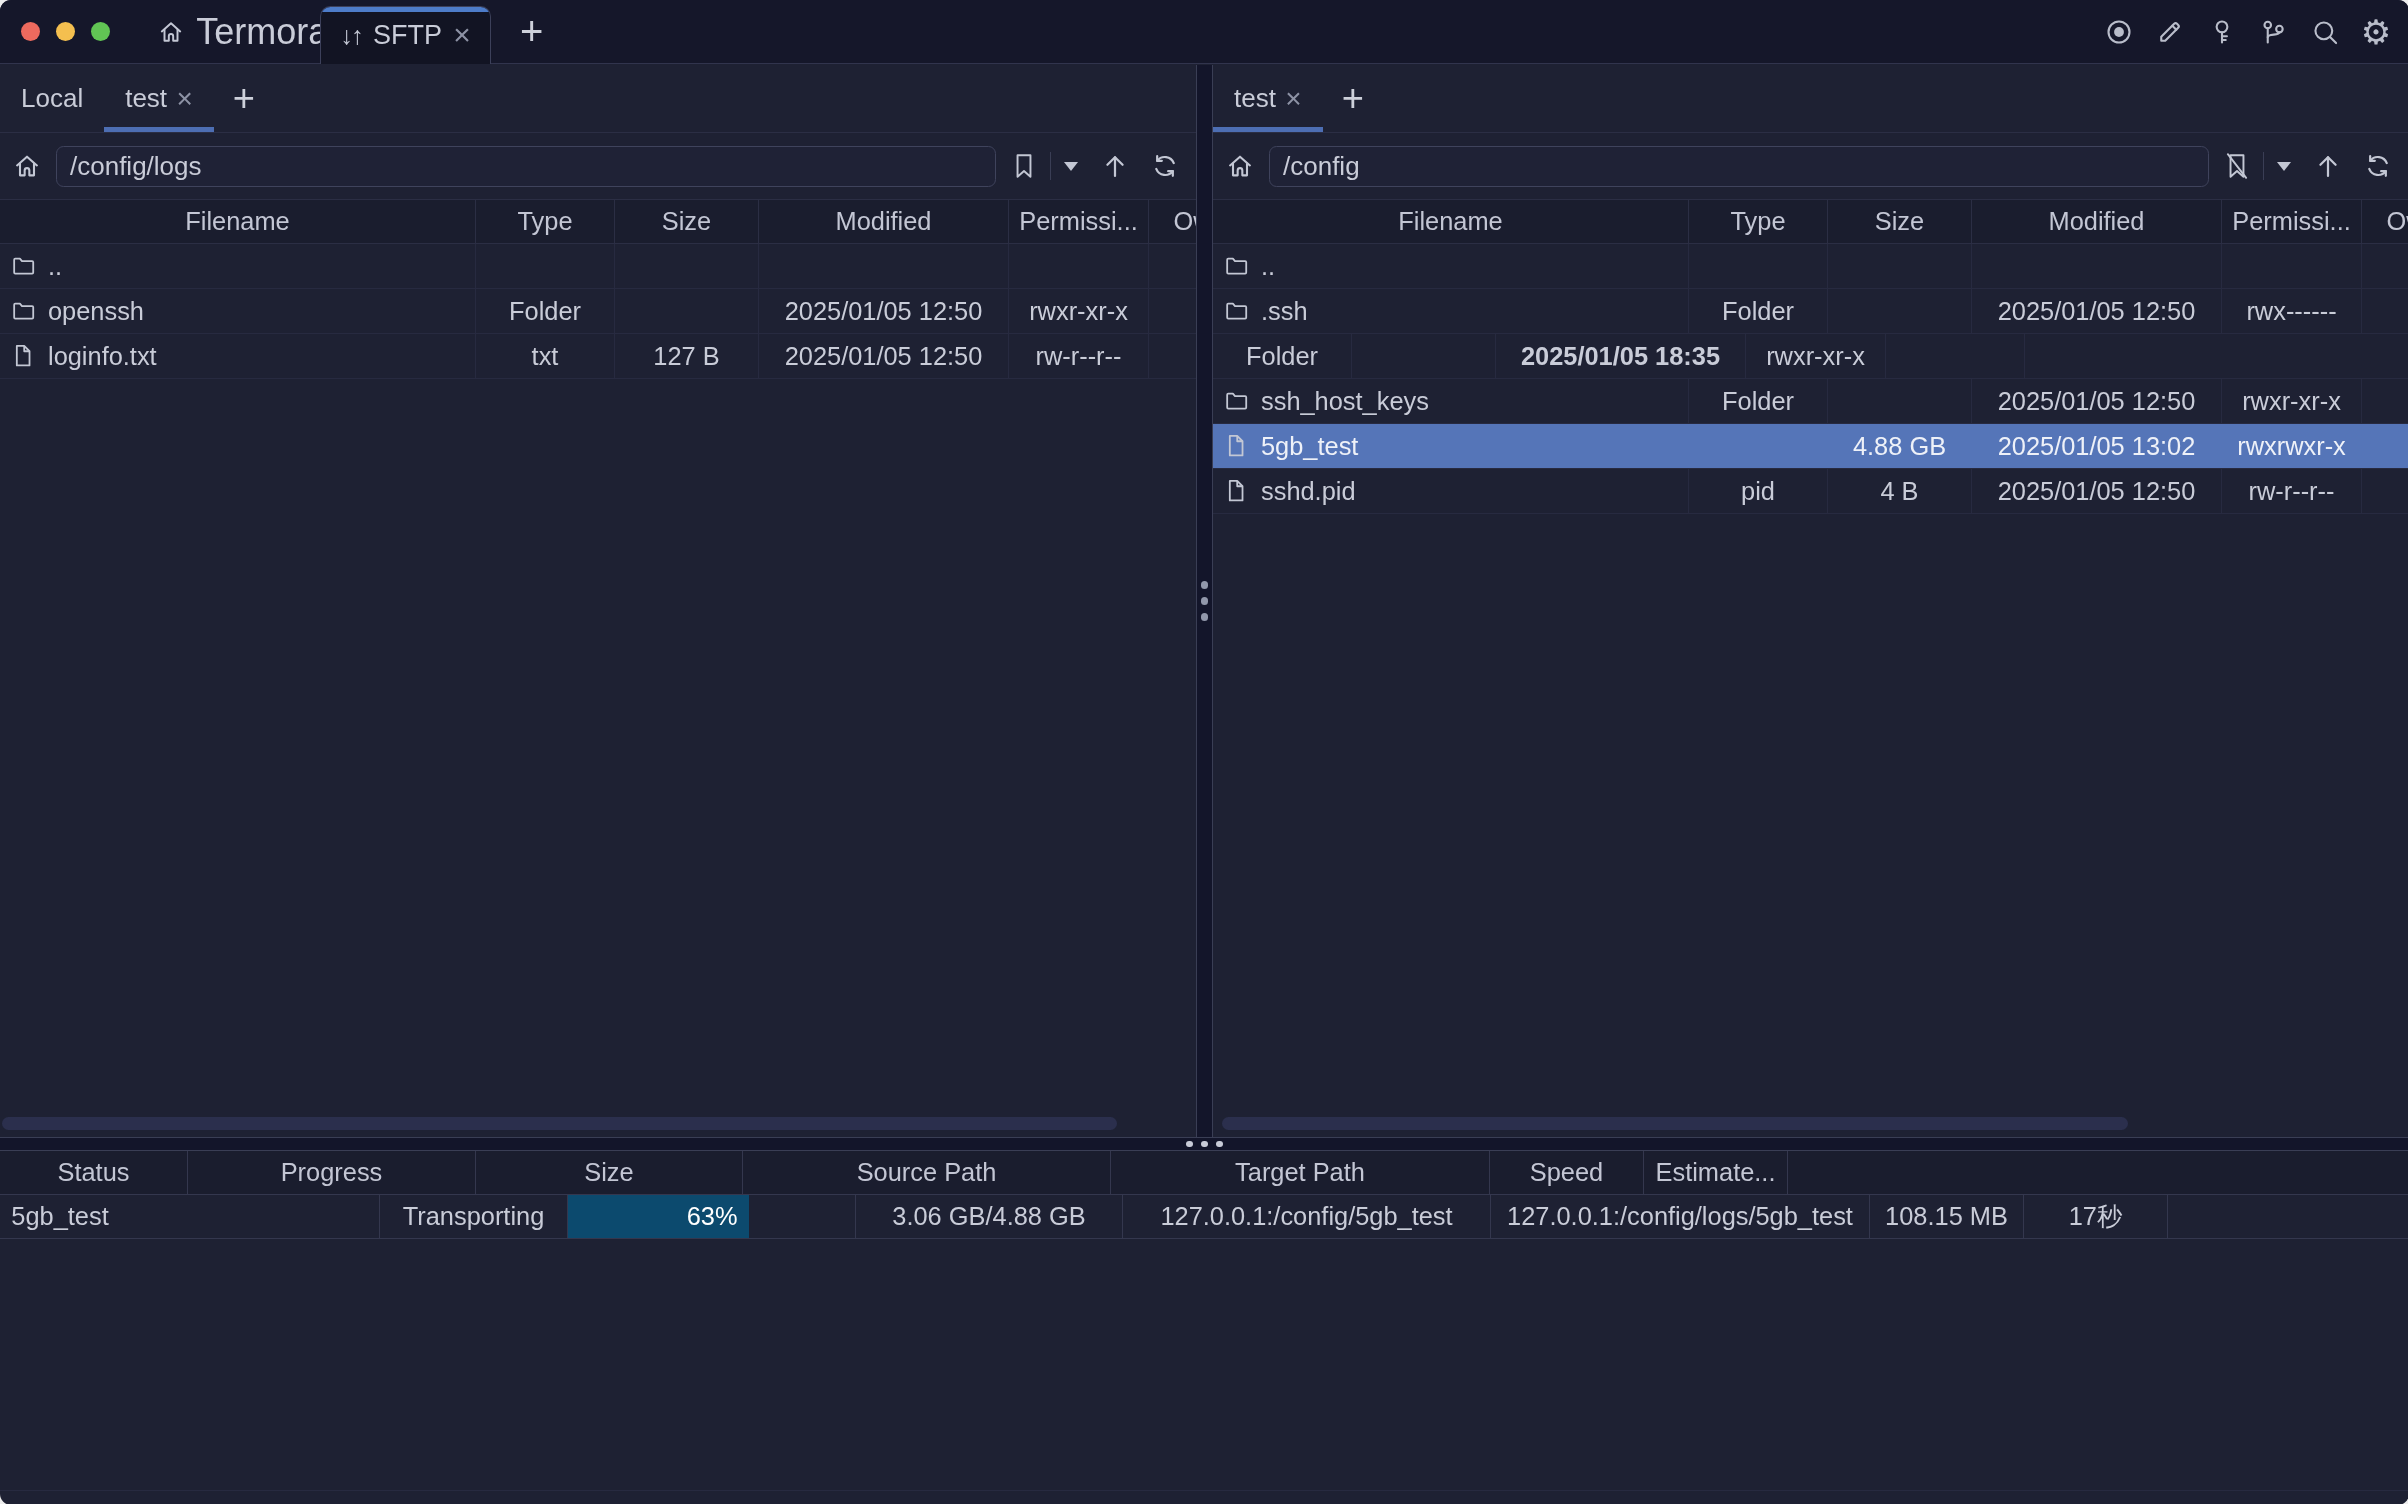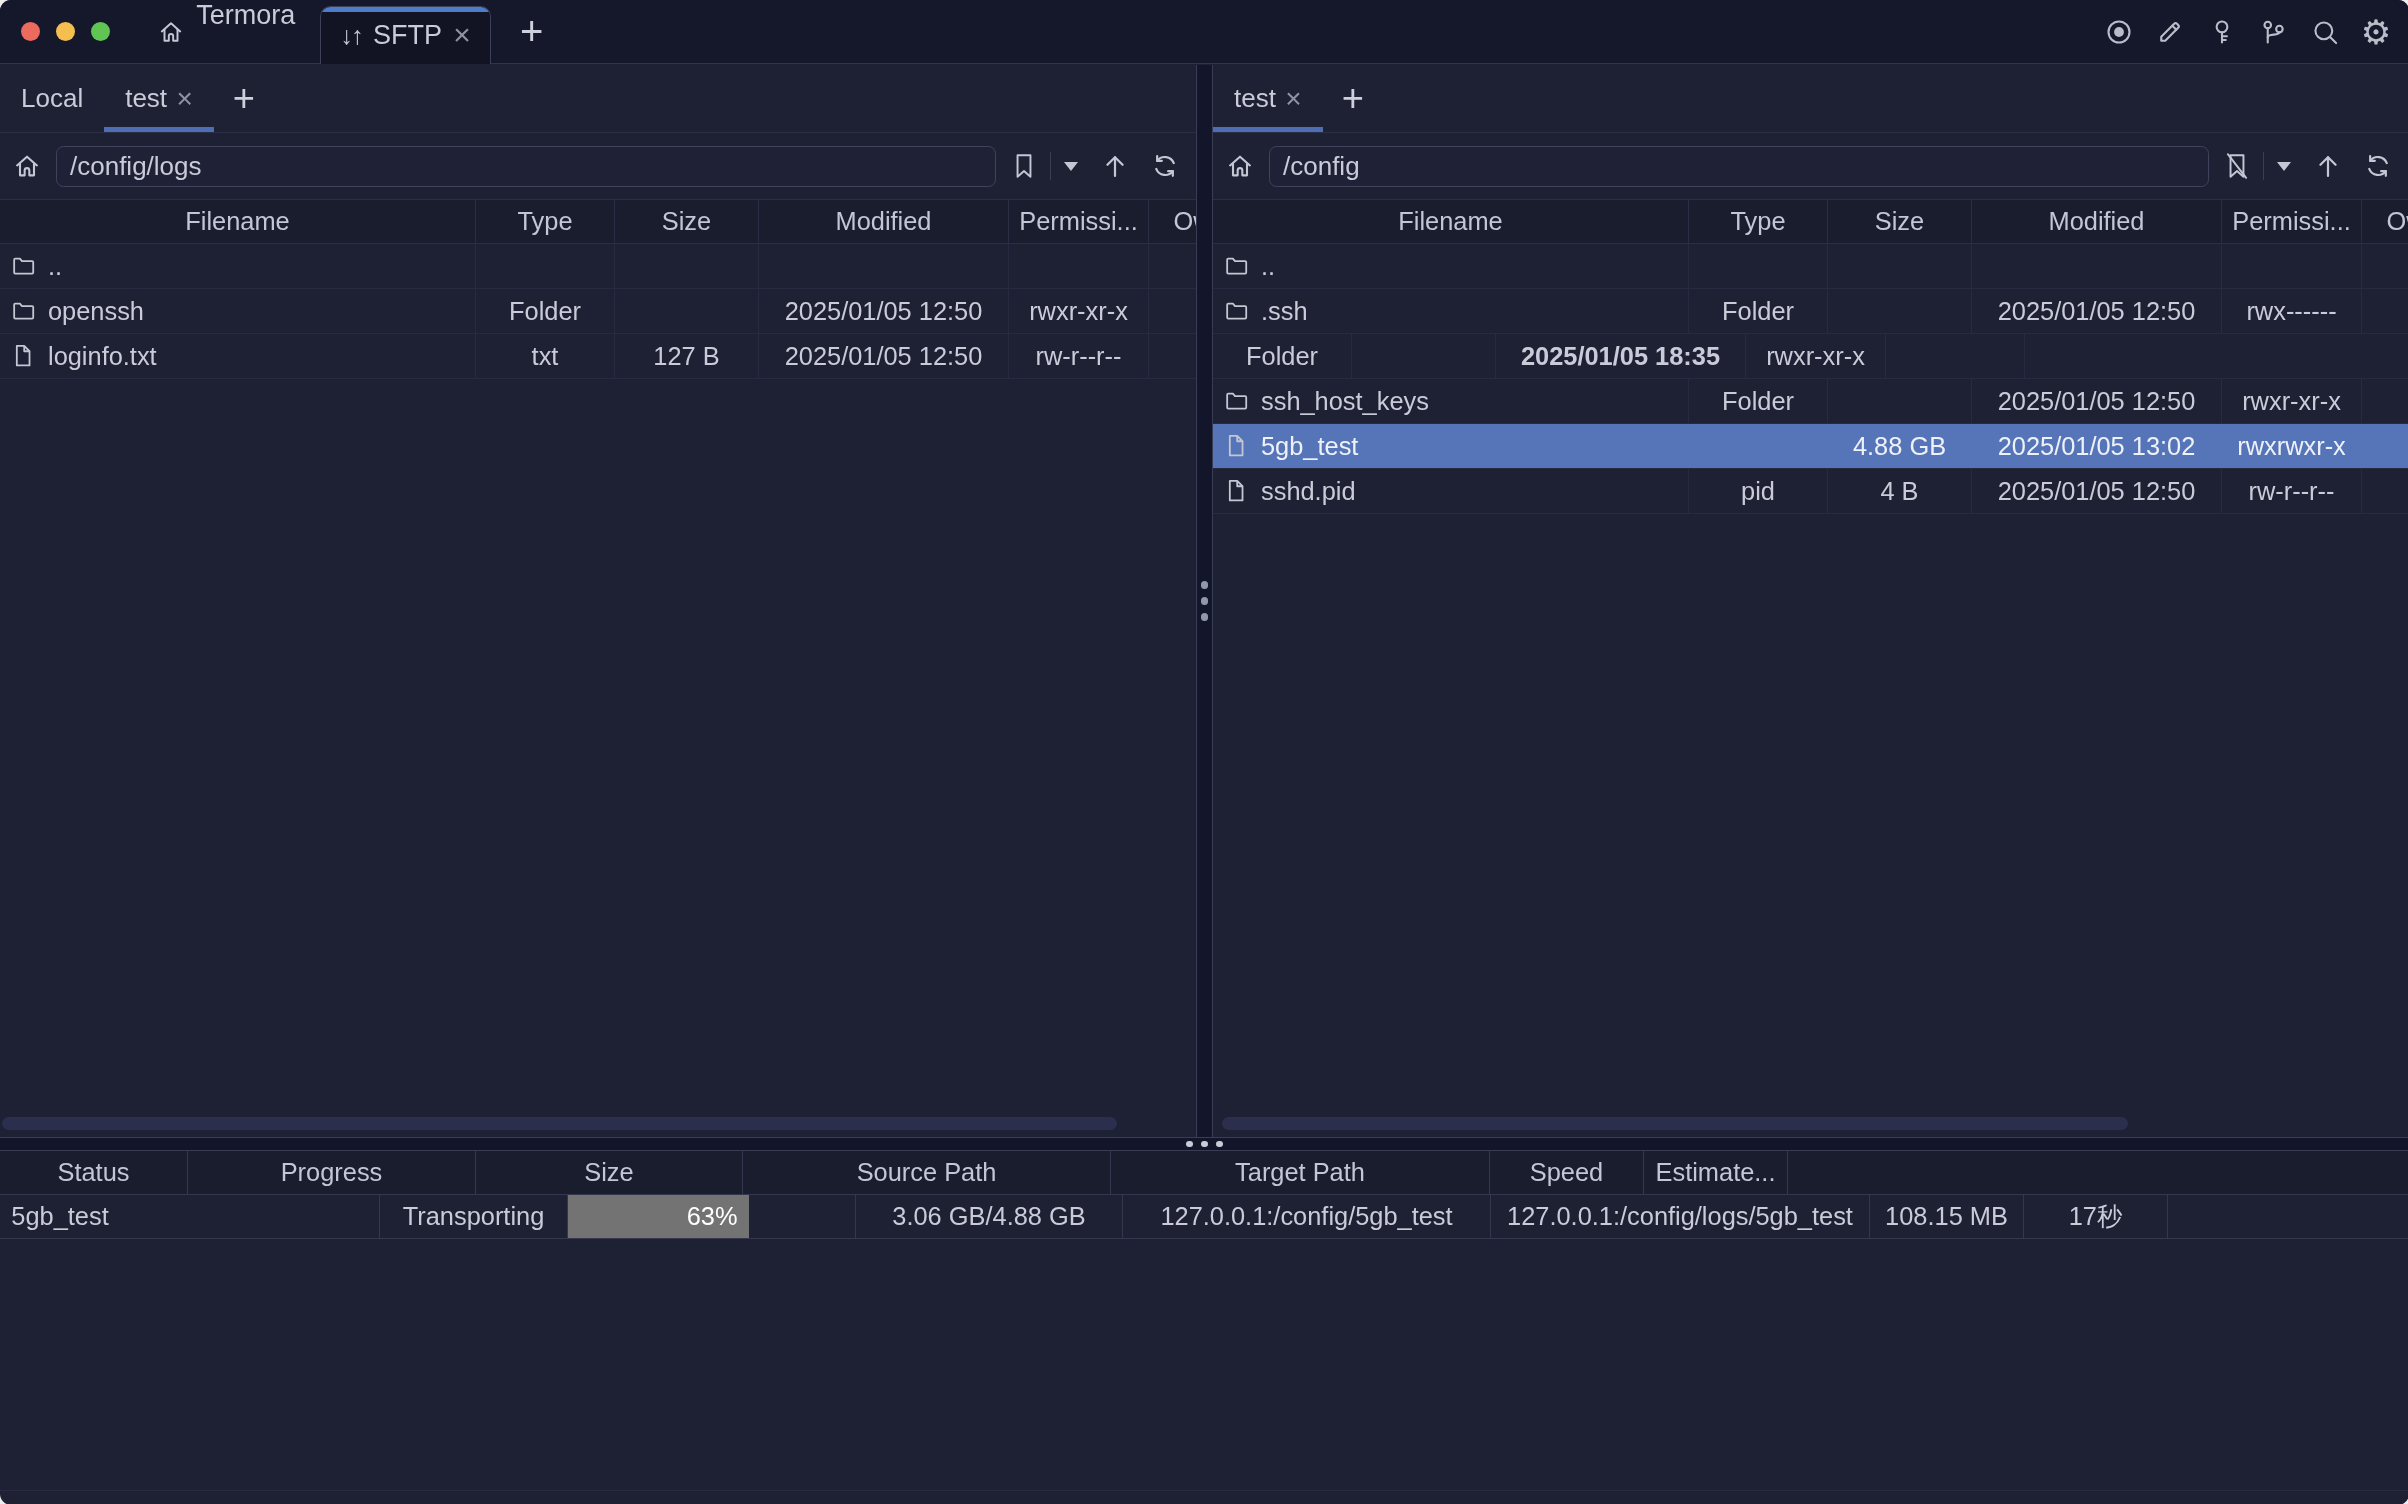--- a/index.html
+++ b/index.html
@@ -3,21 +3,21 @@
 <meta charset="utf-8">
 <style>
   html,body{margin:0;padding:0;background:#ededed;font-family:"Liberation Sans",sans-serif;}
   .window{position:relative;width:2409px;height:1505px;background:#1e2133;border-radius:11.3px;overflow:hidden;color:#c9ccd8;}
 
   
   .titlebar{position:absolute;top:0;left:0;right:0;height:64px;background:#15172a;border-bottom:0.9px solid #31344d;box-sizing:border-box;}
   .traffic{position:absolute;left:21px;top:21.7px;display:flex;gap:16px;}
   .tl{width:19px;height:19px;border-radius:50%;}
   .tl.red{background:#ed6a5e;} .tl.yellow{background:#f4bf4f;} .tl.green{background:#61c554;}
-  .app-tab{position:absolute;left:158px;top:0;height:63px;display:flex;gap:12.2px;font-size:27px;color:#c9ccd8;}
+  .app-tab{position:absolute;left:158px;top:0;height:63px;display:flex;align-items:center;gap:12.2px;font-size:36px;color:#c9ccd8;}
   .sftp-tab{position:absolute;left:320px;top:5.6px;width:171px;height:58px;background:#121423;border:0.9px solid #3c405a;border-bottom:none;border-radius:10.4px 10.4px 0 0;box-sizing:border-box;display:flex;align-items:center;justify-content:center;gap:11.3px;font-size:27px;overflow:hidden;}
   .sftp-tab::before{content:"";position:absolute;top:0;left:0;right:0;height:5.6px;background:#4d7cc9;}
   .sftp-updown{font-size:25.4px;color:#c3c7d4;letter-spacing:-1.9px;}
   .tab-close{font-size:30px;color:#8d92a5;line-height:1;}
   .newtab-title{position:absolute;left:507px;top:0;height:63px;display:flex;align-items:center;padding:0 13px;font-size:40px;font-weight:300;color:#cdd0da;}
   .tb-icons{position:absolute;right:19px;top:0;height:63px;display:flex;align-items:center;gap:23.5px;}
   .tb-btn{width:28px;height:28px;display:flex;align-items:center;justify-content:center;}
   .gear-glyph{font-size:34px;color:#b9bdca;line-height:1;}
 
   
@@ -419,21 +419,21 @@
         <div class="tcell" style="width: 368px;">Source Path</div>
         <div class="tcell" style="width: 379px;">Target Path</div>
         <div class="tcell" style="width: 154px;">Speed</div>
         <div class="tcell" style="width: 144px;">Estimate...</div>
         <div class="tcell" style="width: 239px;"></div>
       </div>
       <div class="trow">
         <div class="tcell tname" style="width: 380px;">5gb_test</div>
         <div class="tcell" style="width: 188px; text-align: center;">Transporting</div>
         <div class="tcell" style="width: 288px;">
-          <div class="pfill" style="width: 63%; background: #737373;">63%</div>
+          <div class="pfill" style="width: 63%; background: #0c4a6e;">63%</div>
         </div>
         <div class="tcell" style="width: 267px;">3.06 GB/4.88 GB</div>
         <div class="tcell" style="width: 368px;">127.0.0.1:/config/5gb_test</div>
         <div class="tcell" style="width: 379px;">127.0.0.1:/config/logs/5gb_test</div>
         <div class="tcell" style="width: 154px;">108.15 MB</div>
         <div class="tcell" style="width: 144px;">17秒</div>
         <div class="tcell" style="width: 239px;"></div>
       </div>
     </div>
 

